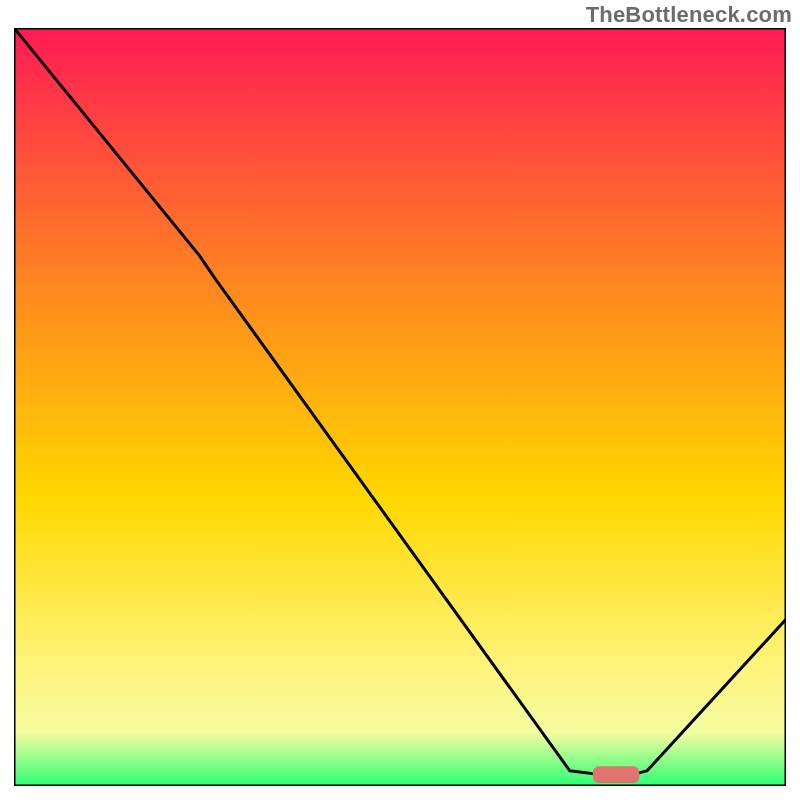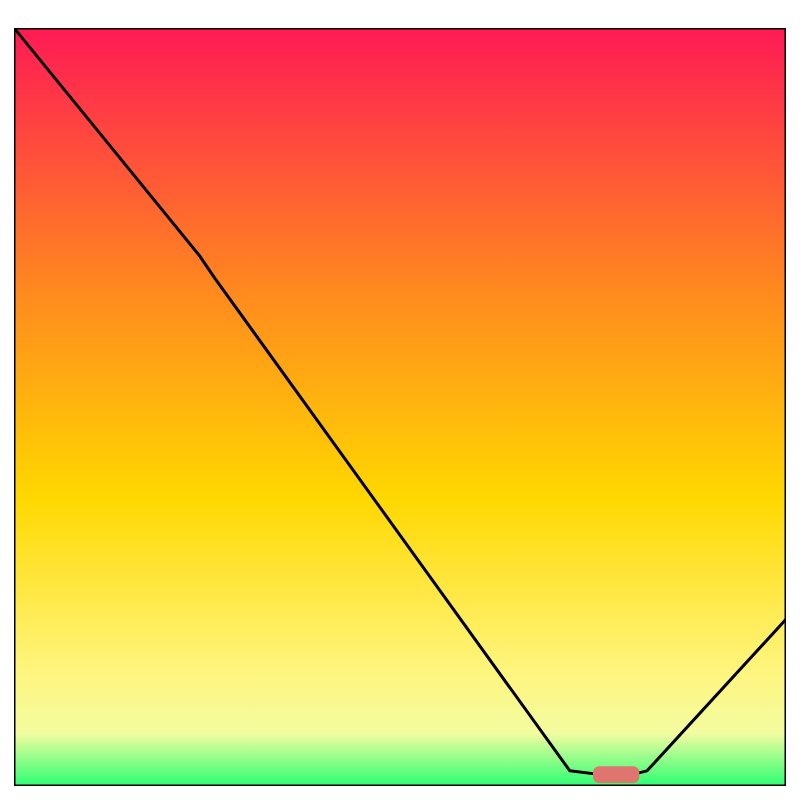--- a/index.html
+++ b/index.html
@@ -36,20 +36,21 @@
   .plot svg {
     display: block;
     width: 100%;
     height: 100%;
   }
 </style>
 </head>
 <body>
 
 <div class="stage">
+  <div class="watermark">TheBottleneck.com</div>
 
   <div class="plot">
     <svg viewBox="0 0 772 758" preserveAspectRatio="none">
       <defs>
         <linearGradient id="bg-grad" x1="0" y1="0" x2="0" y2="1">
           <stop id="g-top" offset="0%" stop-color="#ff1a55"></stop>
           <stop id="g-m1" offset="35%" stop-color="#ff8a1e"></stop>
           <stop id="g-m2" offset="62%" stop-color="#ffd800"></stop>
           <stop id="g-l1" offset="84%" stop-color="#fff47a"></stop>
           <stop id="g-l2" offset="93%" stop-color="#f4fca0"></stop>

